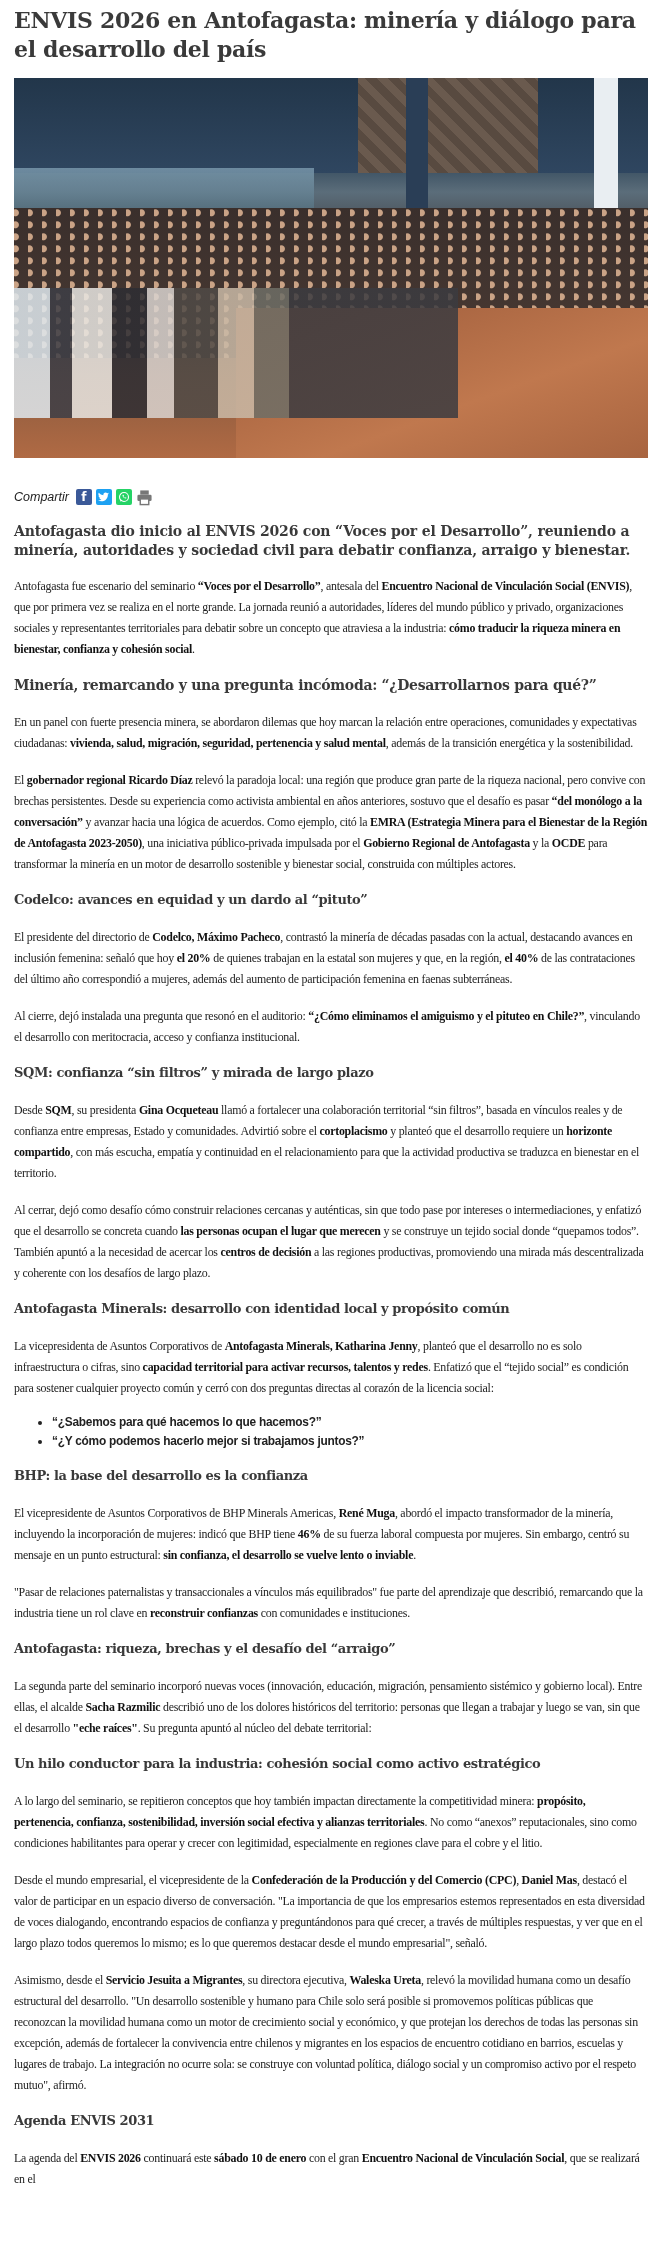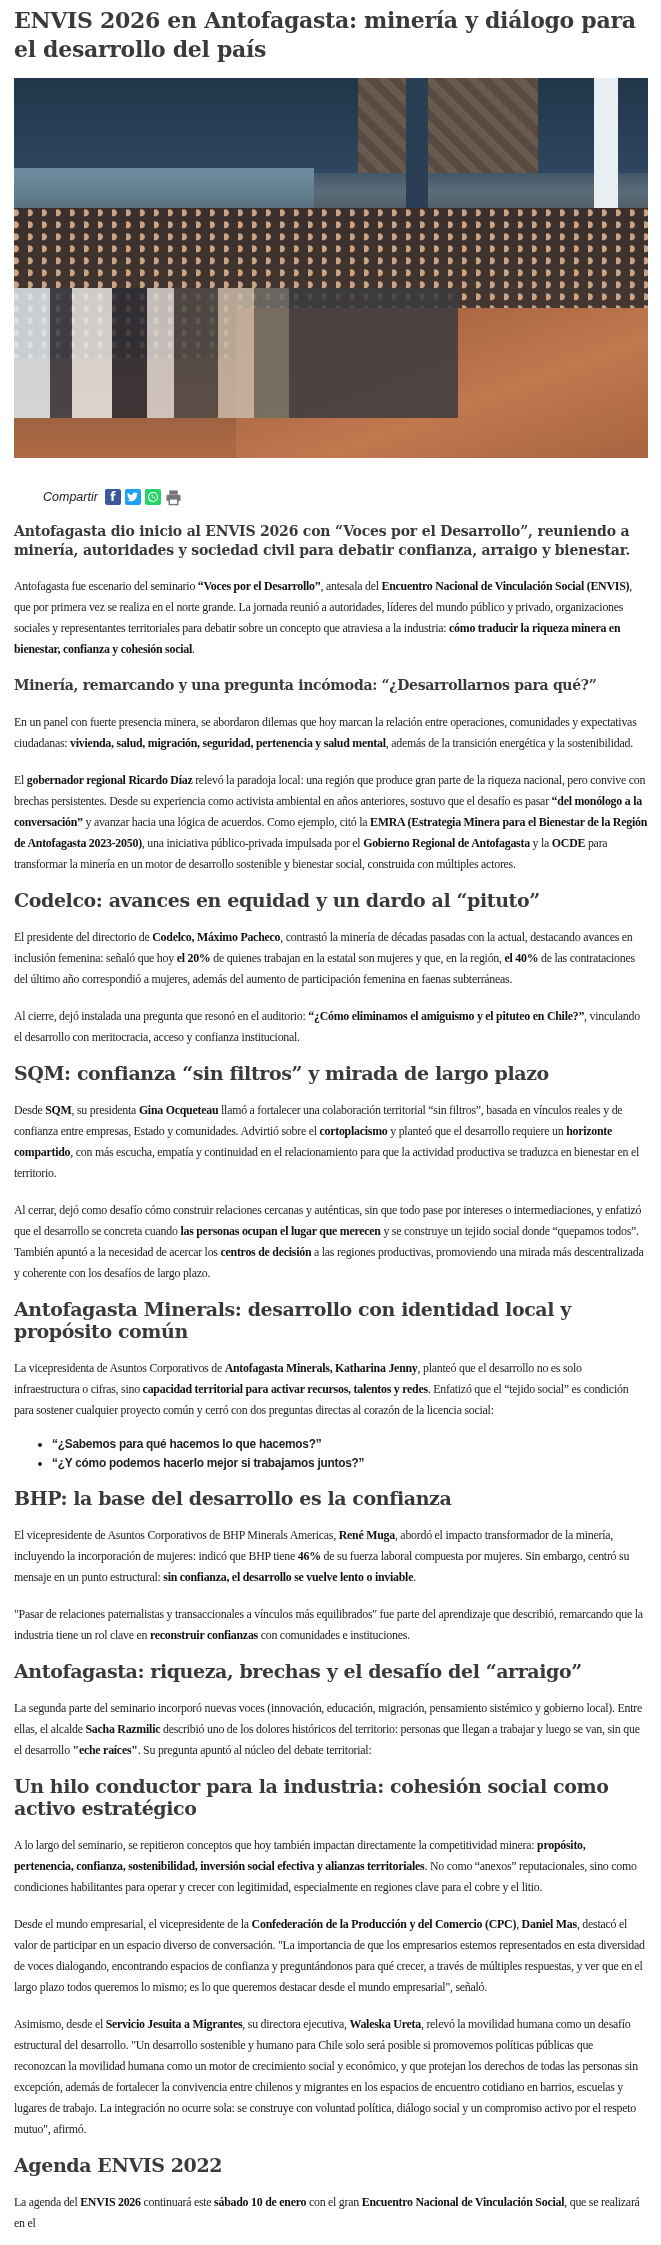--- a/index.html
+++ b/index.html
@@ -34,40 +34,40 @@
                 linear-gradient(180deg,#3a2f2c,#4a3a33);
   }
   .hero .front {
     position:absolute; left:0; top:210px; width:70%; height:130px;
     background: linear-gradient(90deg,#dfe8ee 0 8%,#3d3e46 8% 13%,#e8e6e2 13% 22%,#2d2d33 22% 30%,#d9d3cf 30% 36%,#4f4a46 36% 46%,#c9b9a6 46% 54%,#6e6e66 54% 62%,#3b3b40 62% 100%);
     opacity:.85;
   }
   .hero .floor { position:absolute; left:35%; bottom:0; width:65%; height:150px; background: linear-gradient(160deg,#9b5a3a,#c0784e 60%,#a86440); }
 
   .share { display:flex; align-items:center; gap:4px; margin: 30px 0 16px 0; height: 18px; }
-  .share-label { font-style: italic; font-size: 12.5px; color: #222; margin-right: 3px; margin-left: 29px; }
+  .share-label { font-style: italic; font-size: 12.5px; color: #222; margin-right: 3px; }
   .share-icon { width: 16px; height: 16px; border-radius: 2px; display:inline-flex; align-items:center; justify-content:center; color:#fff; font-weight:bold; font-size: 12px; font-family: "DejaVu Sans", sans-serif; }
   .fb { background:#3b5998; }
   .tw { background:#1da1f2; font-size: 10px; }
   .wa { background:#25d366; font-size: 10px; }
   .pr { background: transparent; width: 18px; }
 
   .lead {
     font-family: "DejaVu Serif", serif;
     font-weight: bold;
     font-size: 14px;
     line-height: 19px;
     color: #3a3a3a;
     margin: 0 0 14px 0;
     letter-spacing: -0.2px;
   }
   h2 {
     font-family: "DejaVu Serif", serif;
     font-weight: bold;
-    font-size: 19px;
+    font-size: 13px;
     line-height: 22px;
     color: #3a3a3a;
     margin: 14px 0 6px 0;
     letter-spacing: -0.4px;
   }
   h2.sm { font-size: 14px; letter-spacing: -0.3px; }
   p {
     font-size: 11.9px;
     line-height: 21px;
     margin: 16px 0 14px 0;
@@ -147,15 +147,15 @@
   <p><span>"Pasar de relaciones paternalistas y transaccionales a vínculos más equilibrados" fue parte del aprendizaje que describió, remarcando que la industria tiene un rol clave en </span><b>reconstruir confianzas</b><span> con comunidades e instituciones.</span></p>
 
   <h2>Antofagasta: riqueza, brechas y el desafío del “arraigo”</h2>
   <p><span>La segunda parte del seminario incorporó nuevas voces (innovación, educación, migración, pensamiento sistémico y gobierno local). Entre ellas, el alcalde </span><b>Sacha Razmilic</b><span> describió uno de los dolores históricos del territorio: personas que llegan a trabajar y luego se van, sin que el desarrollo </span><b>"eche raíces"</b><span>. Su pregunta apuntó al núcleo del debate territorial:</span></p>
 
   <h2>Un hilo conductor para la industria: cohesión social como activo estratégico</h2>
   <p><span>A lo largo del seminario, se repitieron conceptos que hoy también impactan directamente la competitividad minera: </span><b>propósito, pertenencia, confianza, sostenibilidad, inversión social efectiva y alianzas territoriales</b><span>. No como “anexos” reputacionales, sino como condiciones habilitantes para operar y crecer con legitimidad, especialmente en regiones clave para el cobre y el litio.</span></p>
   <p><span>Desde el mundo empresarial, el vicepresidente de la </span><b>Confederación de la Producción y del Comercio (CPC)</b><span>, </span><b>Daniel Mas</b><span>, destacó el valor de participar en un espacio diverso de conversación. "La importancia de que los empresarios estemos representados en esta diversidad de voces dialogando, encontrando espacios de confianza y preguntándonos para qué crecer, a través de múltiples respuestas, y ver que en el largo plazo todos queremos lo mismo; es lo que queremos destacar desde el mundo empresarial", señaló.</span></p>
   <p><span>Asimismo, desde el </span><b>Servicio Jesuita a Migrantes</b><span>, su directora ejecutiva, </span><b>Waleska Ureta</b><span>, relevó la movilidad humana como un desafío estructural del desarrollo. "Un desarrollo sostenible y humano para Chile solo será posible si promovemos políticas públicas que reconozcan la movilidad humana como un motor de crecimiento social y económico, y que protejan los derechos de todas las personas sin excepción, además de fortalecer la convivencia entre chilenos y migrantes en los espacios de encuentro cotidiano en barrios, escuelas y lugares de trabajo. La integración no ocurre sola: se construye con voluntad política, diálogo social y un compromiso activo por el respeto mutuo", afirmó.</span></p>
 
-  <h2>Agenda ENVIS 2022</h2>
+  <h2>Agenda ENVIS 2031</h2>
   <p><span>La agenda del </span><b>ENVIS 2026</b><span> continuará este </span><b>sábado 10 de enero</b><span> con el gran </span><b>Encuentro Nacional de Vinculación Social</b><span>, que se realizará en el </span></p>
 </div>
 
 </body></html>

